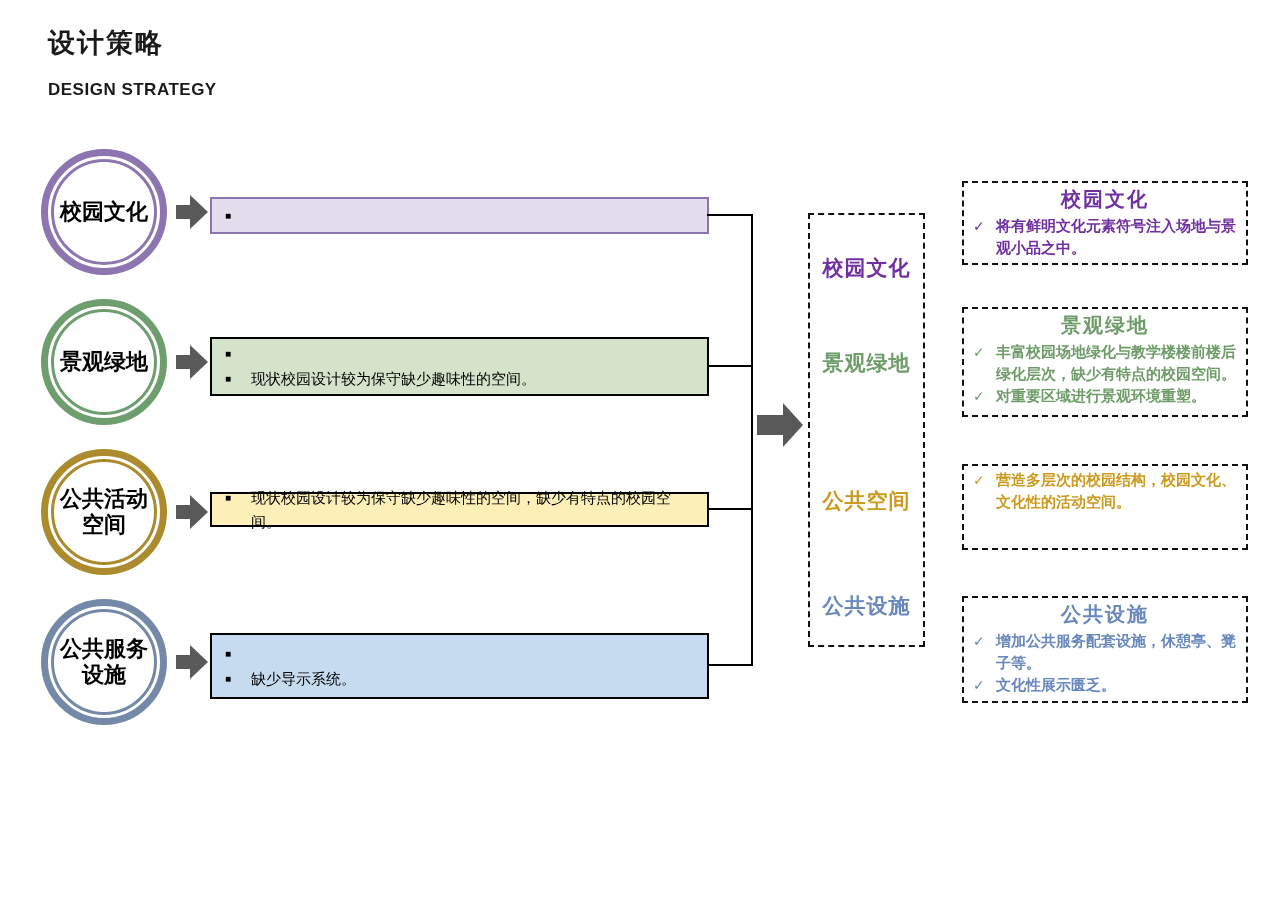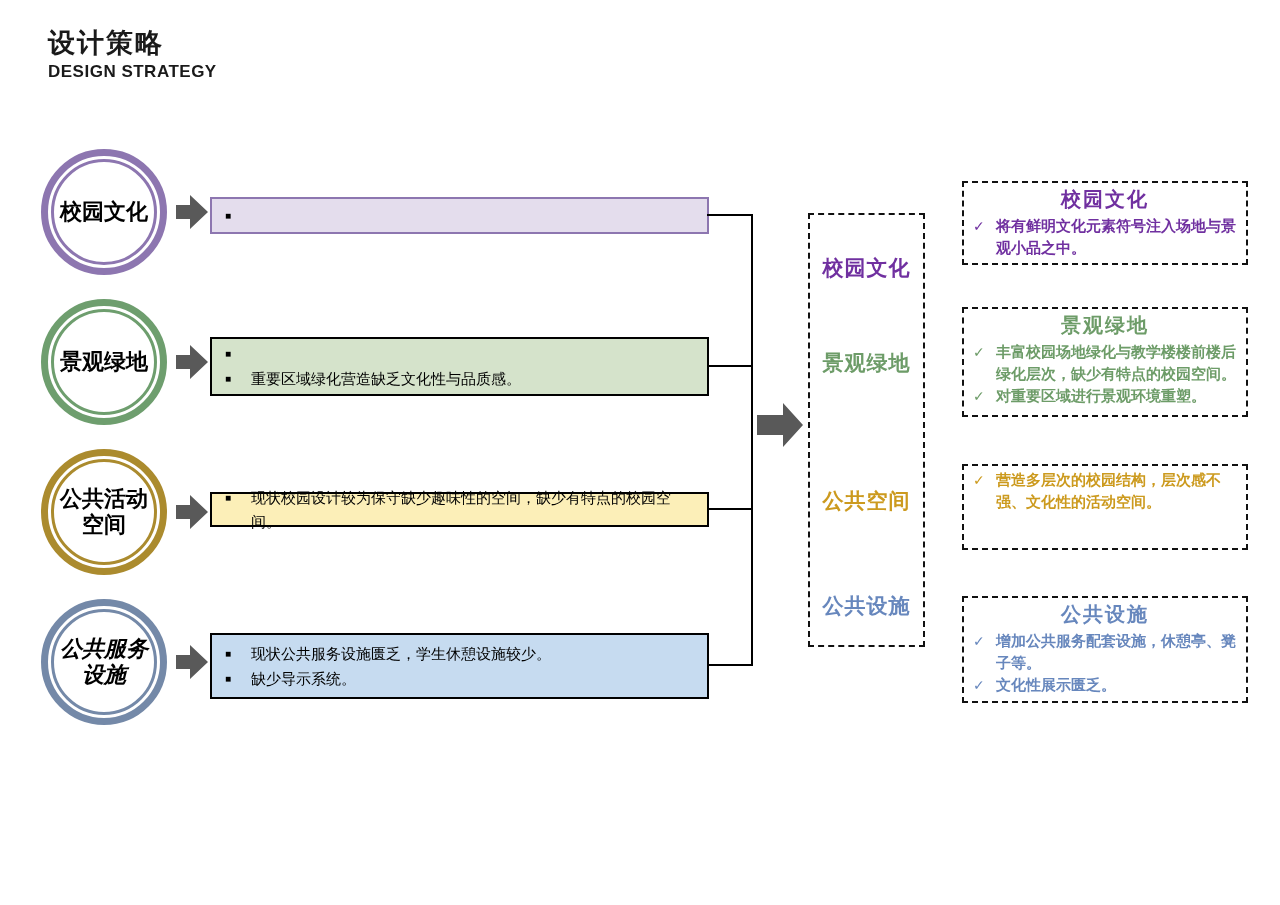--- a/index.html
+++ b/index.html
@@ -7,21 +7,21 @@
   body {
     font-family: "Liberation Sans", "DejaVu Sans", sans-serif;
     width: 1280px; height: 905px; position: relative; overflow: hidden;
     color: #111;
   }
   .abs { position: absolute; }
 
   
   .hdr { left: 48px; top: 25px; }
   .hdr-zh { font-size: 27px; font-weight: bold; color: #1a1a1a; letter-spacing: 2px; }
-  .hdr-en { font-size: 17px; font-weight: bold; color: #1a1a1a; margin-top: 1px; letter-spacing: 0.5px; }
+  .hdr-en { font-size: 17px; font-weight: bold; color: #1a1a1a; margin-top: 19px; letter-spacing: 0.5px; }
 
   
   .circle {
     width: 126px; height: 126px; border-radius: 50%;
     border: 7px solid #888; left: 41px; background: #fff;
   }
   .circle .inner-ring {
     position: absolute; inset: 3px; border-radius: 50%;
     border: 3px solid #888;
   }
@@ -29,21 +29,21 @@
     position: absolute; inset: 0; display: flex; flex-direction: column;
     align-items: center; justify-content: center;
     font-size: 22px; font-weight: bold; color: #000; line-height: 1.2;
   }
   .circle-1 { top: 149px; border-color: var(--purple_ring); }
   .circle-1 .inner-ring { border-color: var(--purple_ring); }
   .circle-2 { top: 299px; border-color: var(--green_ring); }
   .circle-2 .inner-ring { border-color: var(--green_ring); }
   .circle-3 { top: 449px; border-color: var(--gold_ring); }
   .circle-3 .inner-ring { border-color: var(--gold_ring); }
-  .circle-4 { top: 599px; border-color: var(--blue_ring); font-style: italic; }
+  .circle-4 { top: 599px; border-color: var(--blue_ring); }
   .circle-4 .inner-ring { border-color: var(--blue_ring); }
 
   
   .sarrow { left: 176px; width: 32px; height: 34px; }
   .sarrow-1 { top: 195px; } .sarrow-2 { top: 345px; }
   .sarrow-3 { top: 495px; } .sarrow-4 { top: 645px; }
   .sarrow svg { display: block; }
 
   
   .issue-box {
@@ -135,21 +135,21 @@
   <svg width="32" height="34" viewBox="0 0 32 34">
       <polygon points="0,10 14,10 14,0 32,17 14,34 14,24 0,24" fill="#595959"></polygon>
     </svg>
 </div>
 <div class="abs issue-box issue-box-2">
   <div class="issue-item">
     <span class="sq">■</span>
   </div>
   <div class="issue-item">
     <span class="sq">■</span>
-    <span class="itext">重要区域绿化营造缺乏文化性与品质感。</span>
+    <span class="itext">现状校园设计较为保守缺少趣味性的空间。</span>
   </div>
 </div>
 
 <div class="abs circle circle-3">
   <div class="inner-ring"></div>
   <div class="clabel">
     <span>公共活动</span>
     <span>空间</span>
   </div>
 </div>
@@ -173,21 +173,20 @@
   </div>
 </div>
 <div class="abs sarrow sarrow-4">
   <svg width="32" height="34" viewBox="0 0 32 34">
       <polygon points="0,10 14,10 14,0 32,17 14,34 14,24 0,24" fill="#595959"></polygon>
     </svg>
 </div>
 <div class="abs issue-box issue-box-4">
   <div class="issue-item">
     <span class="sq">■</span>
-    <span class="itext">现状公共服务设施匮乏，学生休憩设施较少。</span>
   </div>
   <div class="issue-item">
     <span class="sq">■</span>
     <span class="itext">缺少导示系统。</span>
   </div>
 </div>
 
 <div class="abs h-conn h-conn-1"></div>
 <div class="abs h-conn h-conn-2"></div>
 <div class="abs h-conn h-conn-3"></div>
@@ -223,21 +222,21 @@
   </div>
   <div class="sitem">
     <span class="chk">✓</span>
     <span class="stext">对重要区域进行景观环境重塑。</span>
   </div>
 </div>
 
 <div class="abs strategy-box sbox-3">
   <div class="sitem">
     <span class="chk">✓</span>
-    <span class="stext">营造多层次的校园结构，层次感不强、文化性的活动空间。</span>
+    <span class="stext">营造多层次的校园结构，校园文化、文化性的活动空间。</span>
   </div>
 </div>
 
 <div class="abs strategy-box sbox-4">
   <div class="stitle">公共设施</div>
   <div class="sitem">
     <span class="chk">✓</span>
     <span class="stext">增加公共服务配套设施，休憩亭、凳子等。</span>
   </div>
   <div class="sitem">

